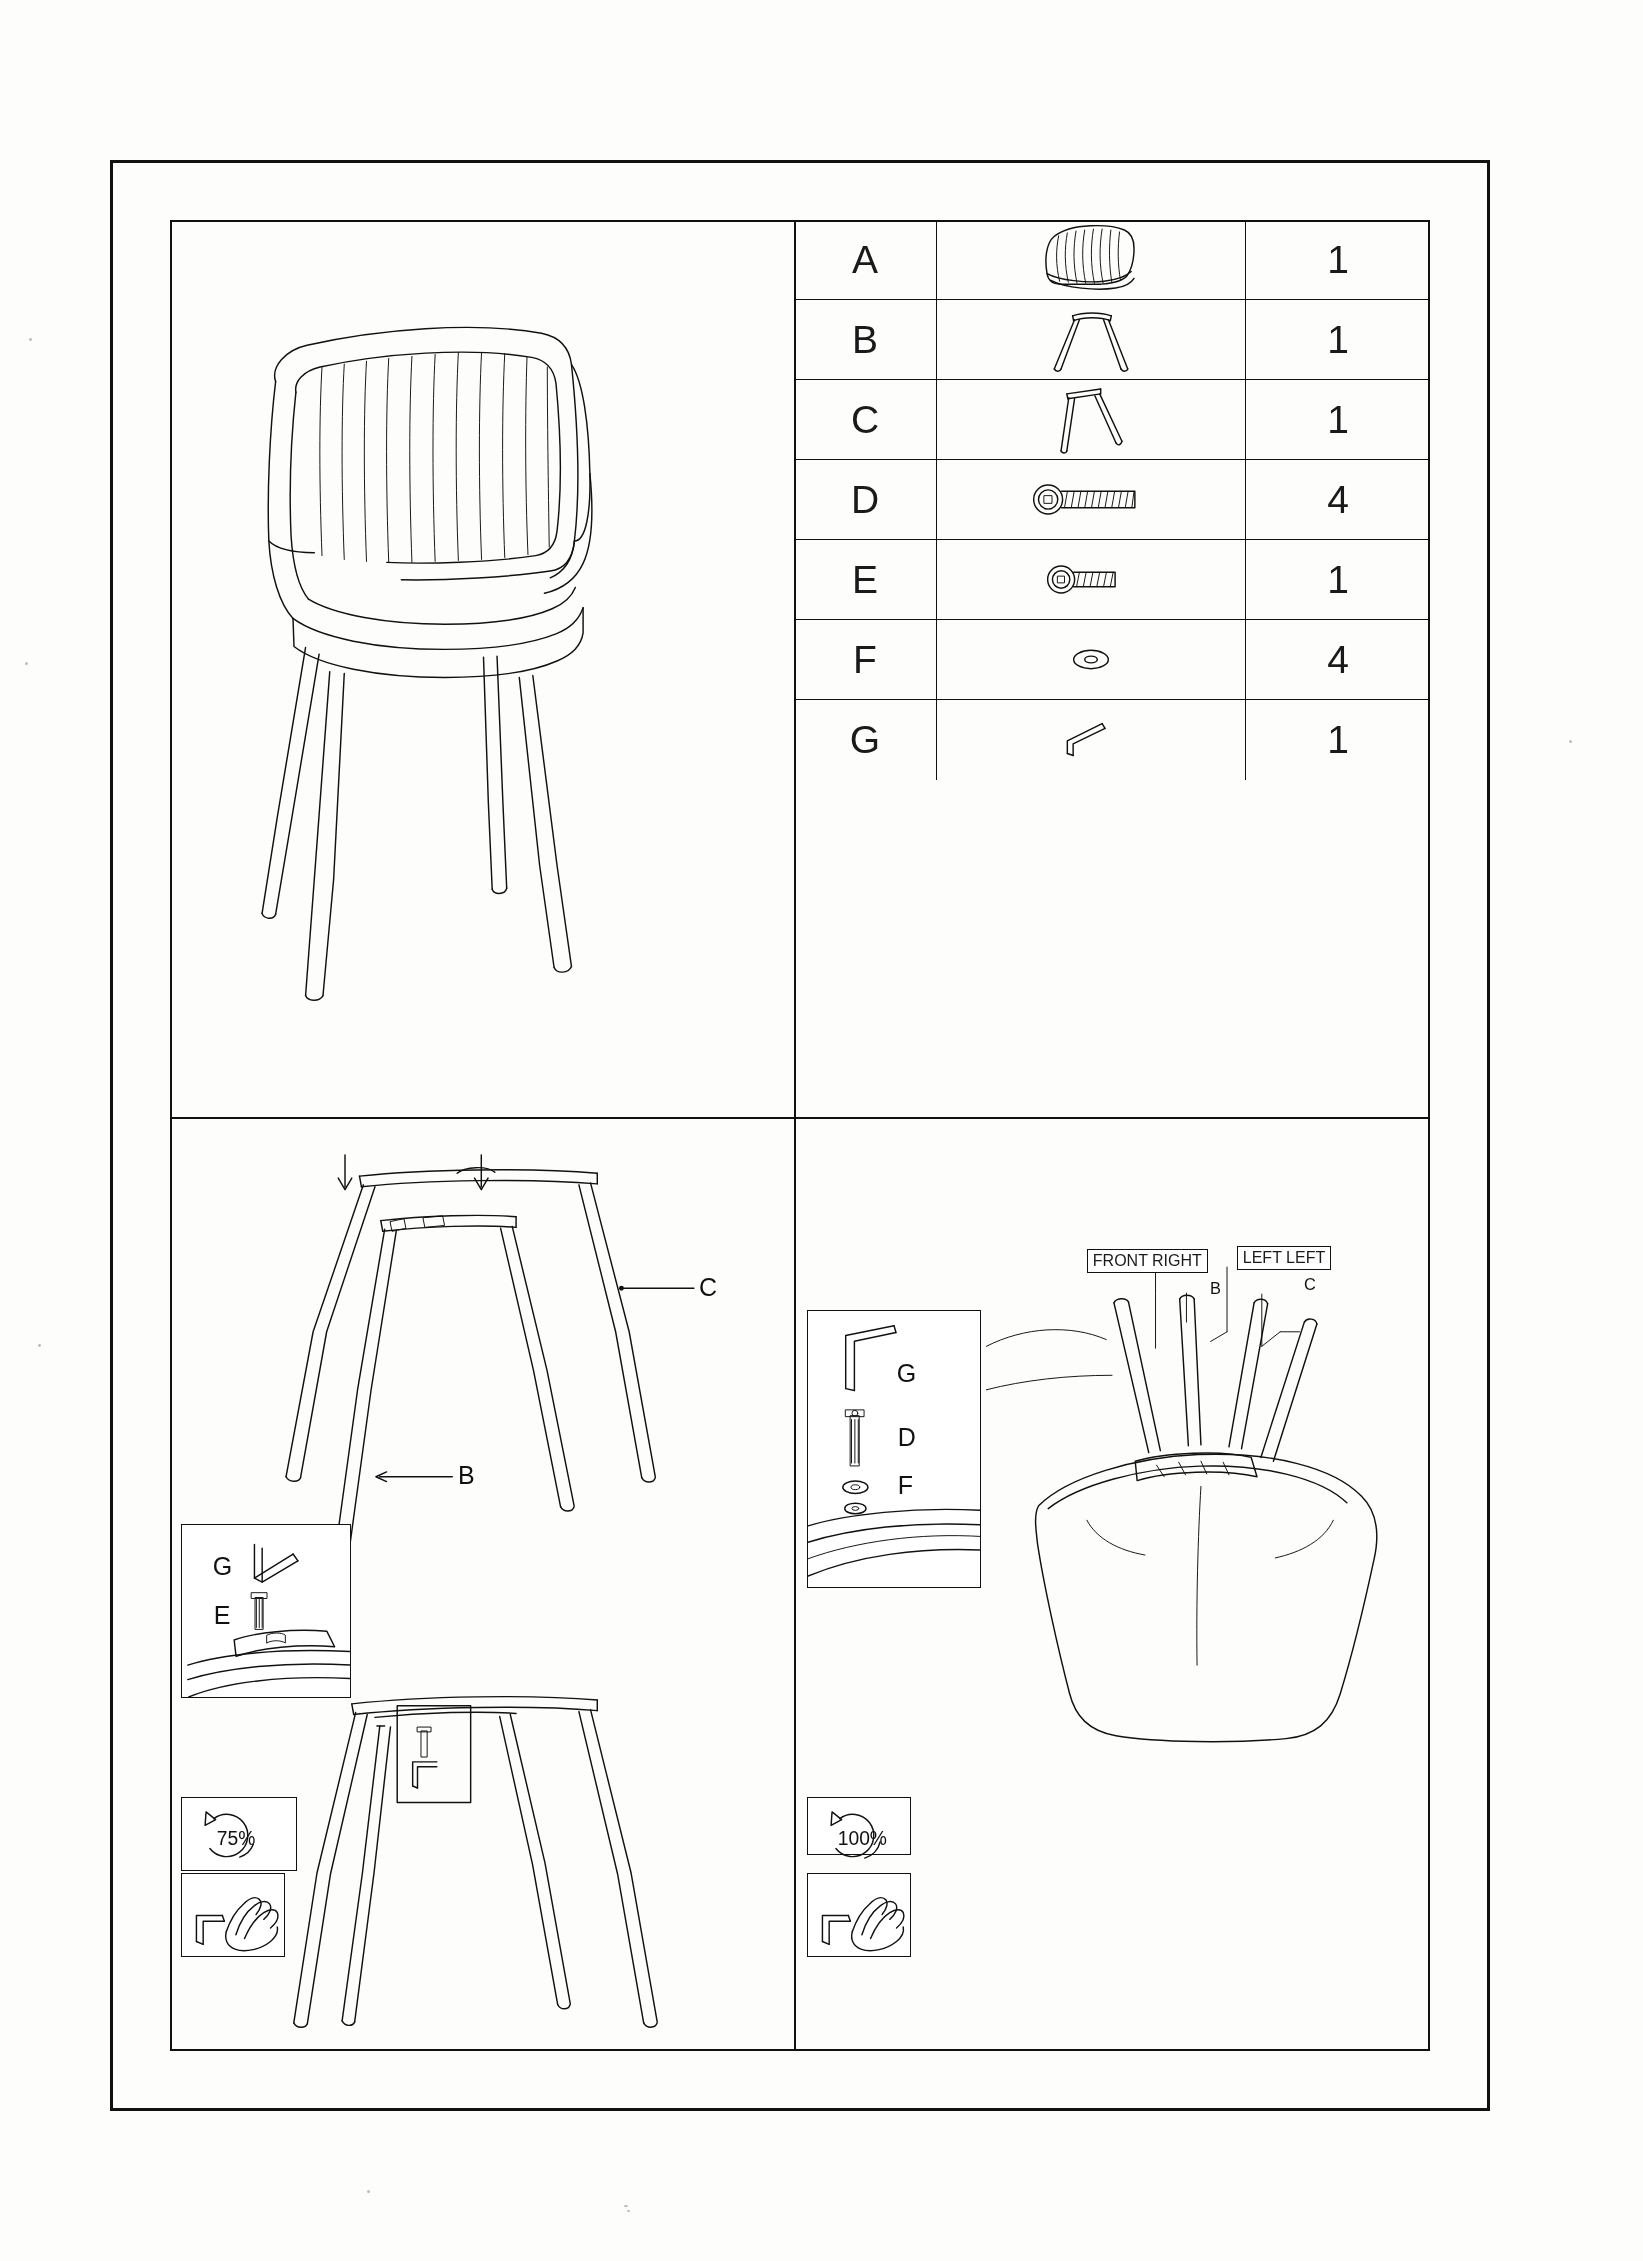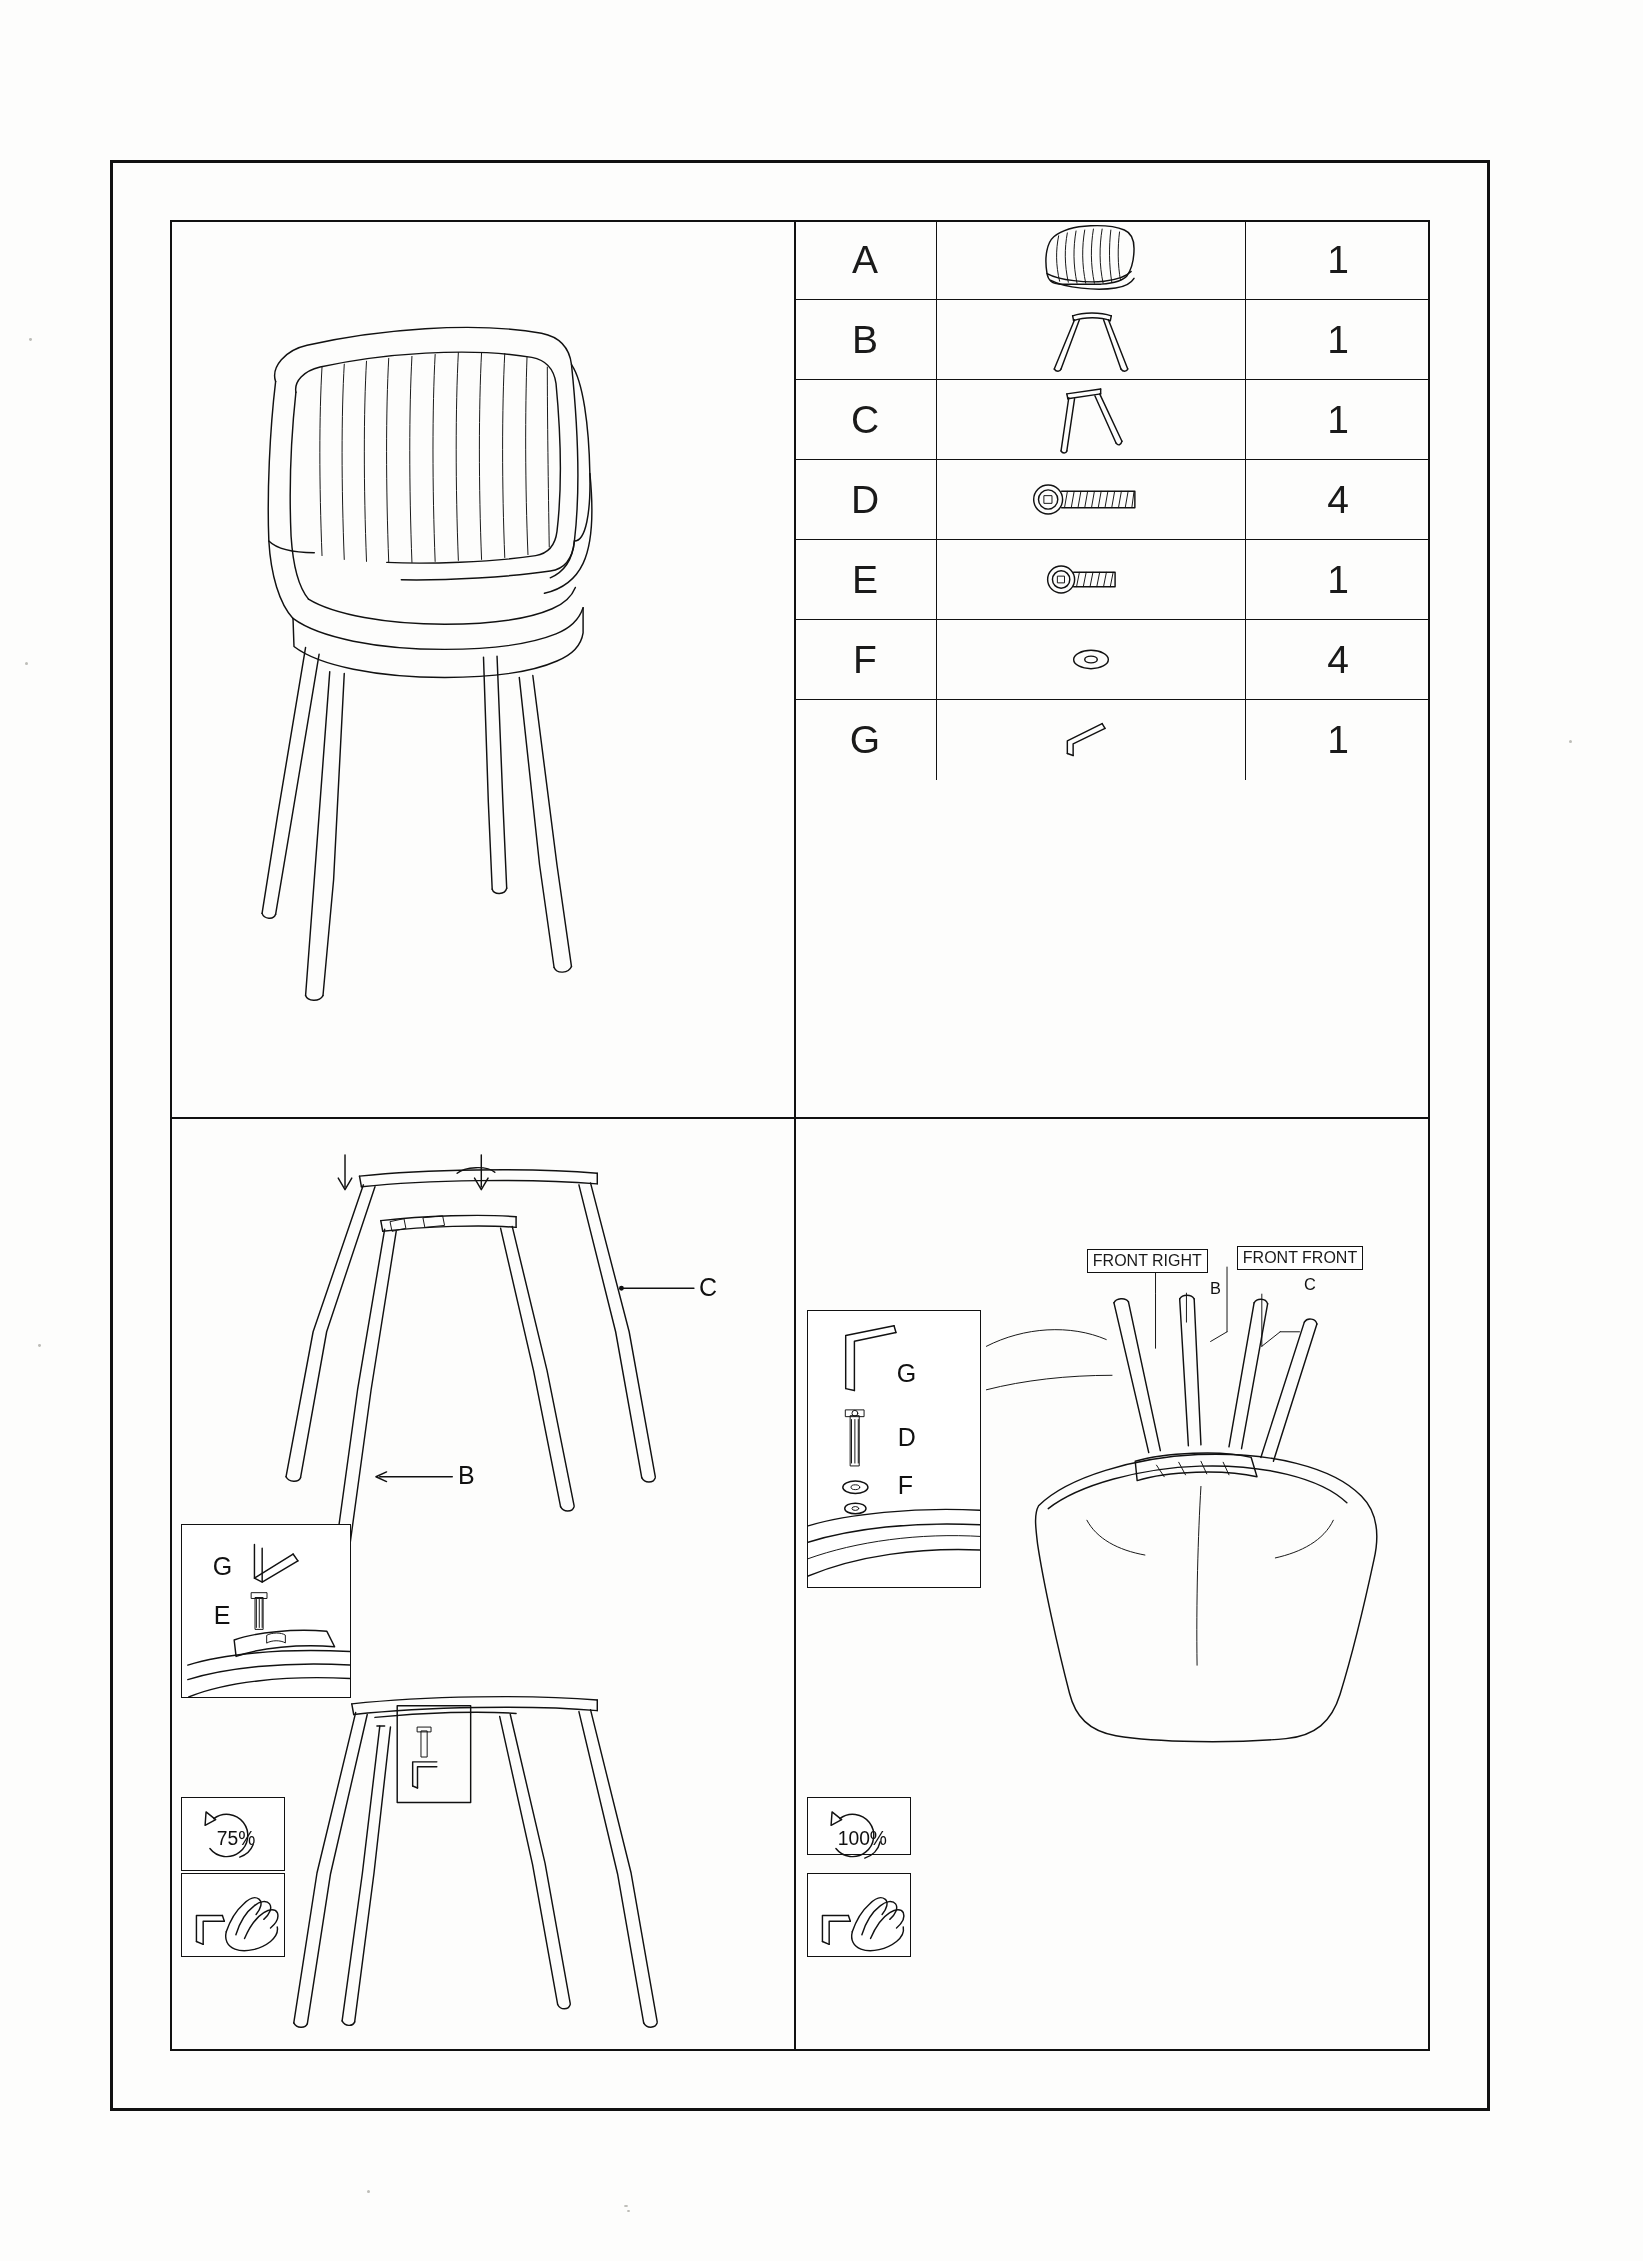--- a/index.html
+++ b/index.html
@@ -463,21 +463,21 @@
         <path class="ln" d="M108,238 C152,222 232,214 300,220 L316,252 C244,246 160,254 112,272 Z"></path>
         <path class="ln-thin" d="M176,228 C186,222 206,222 214,228 L214,244 C204,238 186,238 176,244 Z"></path>
         <path class="ln" d="M12,290 C80,268 200,254 352,262"></path>
         <path class="ln" d="M12,320 C90,296 210,282 352,290"></path>
         <path class="ln" d="M14,356 C86,326 210,310 352,318"></path>
       </svg>
       <div class="lbl" style="left:31px;top:27px;">G</div>
       <div class="lbl" style="left:32px;top:76px;">E</div>
     </div>
 
-    <div class="badge-box" style="left:8.7px;top:678px;width:104px;height:74px;">
+    <div class="badge-box" style="left:8.7px;top:678px;width:116px;height:74px;">
       <svg width="102" height="73" viewBox="0 0 212 150">
         <path class="ln" d="M66,42 A44,44 0 1 1 58,104"></path>
         <path class="ln" d="M50,28 L70,44 L48,56 Z" fill="#111"></path>
         <path class="ln" d="M148,96 A44,44 0 0 1 120,122"></path>
       </svg>
       <div class="pct-text" style="left:35px;top:30px;">75%</div>
     </div>
 
     <div class="badge-box" style="left:8.7px;top:754px;width:104px;height:84px;">
       <svg width="102" height="82" viewBox="0 0 212 170">
@@ -527,21 +527,21 @@
       <path class="ln-thin" d="M962,470 L962,362"></path>
       <path class="ln-thin" d="M856,460 L890,440"></path>
       <path class="ln-thin" d="M1040,440 L1000,440"></path>
       <path class="ln-thin" d="M1000,440 L962,470"></path>
 
       <path class="ln-thin" d="M392,470 C470,430 566,424 640,456"></path>
       <path class="ln-thin" d="M392,560 C470,540 560,530 652,530"></path>
     </svg>
 
     <div class="tag-box" style="left:290px;top:130px;">FRONT RIGHT</div>
-    <div class="tag-box" style="left:440px;top:127px;">FRONT FRONT</div>
+    <div class="tag-box" style="left:440px;top:127px;">LEFT LEFT</div>
     <div class="lbl-sm" style="left:413px;top:160px;">B</div>
     <div class="lbl-sm" style="left:507px;top:156px;">C</div>
 
     <div class="callout-box" style="left:9.7px;top:191px;width:174px;height:278px;overflow:hidden;">
       <svg width="174" height="278" viewBox="0 0 360 574">
 
         <path class="ln" d="M78,160 L78,50 L178,30"></path>
         <path class="ln" d="M96,164 L96,62 L182,44"></path>
         <path class="ln" d="M78,160 L96,164 M178,30 L182,44"></path>
 

